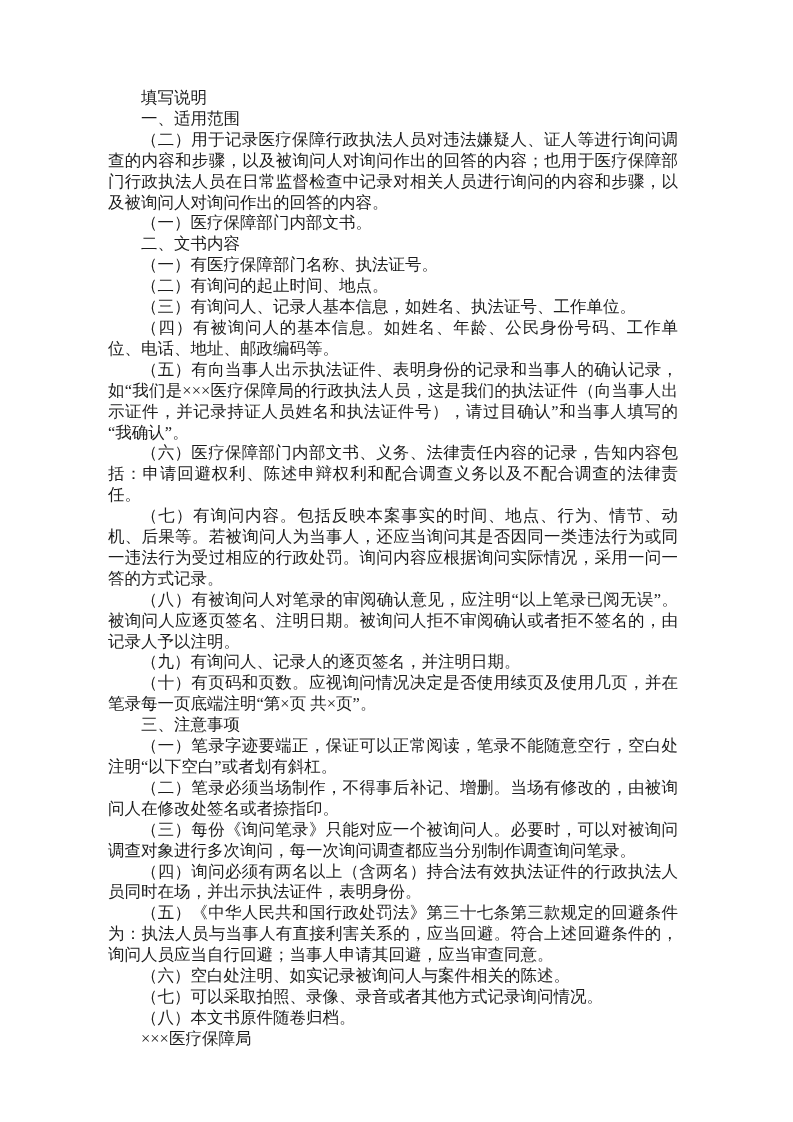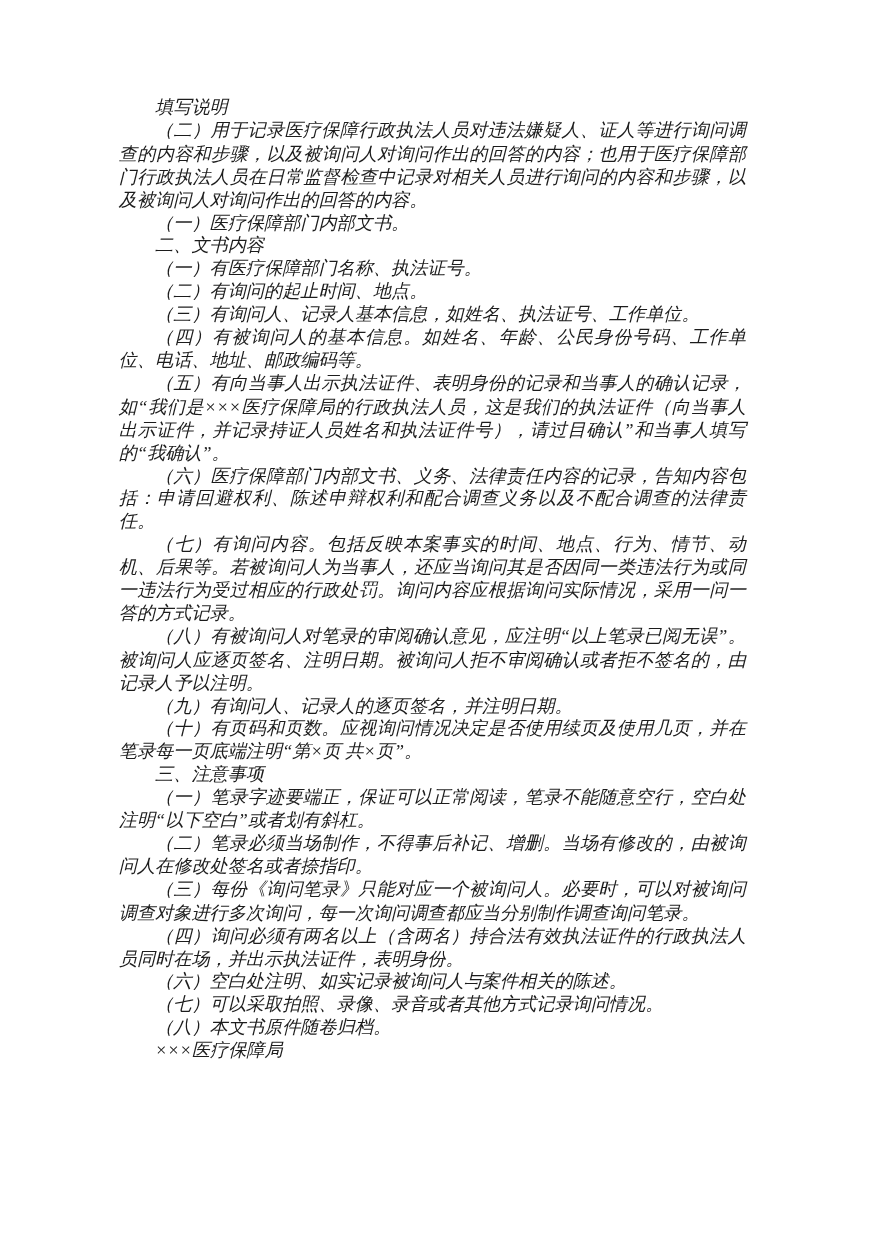--- a/index.html
+++ b/index.html
@@ -22,49 +22,50 @@
     width: 570px;
     font-size: 16.5px;
     line-height: 20.9px;
     color: #1c1c1c;
     text-align: justify;
   }
   .doc p {
     margin: 0;
     padding: 0;
     text-indent: 2em;
-    font-style: italic;
   }
 </style>
 </head>
 <body>
 
 <div class="page">
   <div class="doc">
     <p>填写说明</p>
 
+    <p>一、适用范围</p>
     <p>（二）用于记录医疗保障行政执法人员对违法嫌疑人、证人等进行询问调查的内容和步骤，以及被询问人对询问作出的回答的内容；也用于医疗保障部门行政执法人员在日常监督检查中记录对相关人员进行询问的内容和步骤，以及被询问人对询问作出的回答的内容。</p>
     <p>（一）医疗保障部门内部文书。</p>
 
     <p>二、文书内容</p>
     <p>（一）有医疗保障部门名称、执法证号。</p>
     <p>（二）有询问的起止时间、地点。</p>
     <p>（三）有询问人、记录人基本信息，如姓名、执法证号、工作单位。</p>
     <p>（四）有被询问人的基本信息。如姓名、年龄、公民身份号码、工作单位、电话、地址、邮政编码等。</p>
     <p>（五）有向当事人出示执法证件、表明身份的记录和当事人的确认记录，如“我们是×××医疗保障局的行政执法人员，这是我们的执法证件（向当事人出示证件，并记录持证人员姓名和执法证件号），请过目确认”和当事人填写的“我确认”。</p>
     <p>（六）医疗保障部门内部文书、义务、法律责任内容的记录，告知内容包括：申请回避权利、陈述申辩权利和配合调查义务以及不配合调查的法律责任。</p>
     <p>（七）有询问内容。包括反映本案事实的时间、地点、行为、情节、动机、后果等。若被询问人为当事人，还应当询问其是否因同一类违法行为或同一违法行为受过相应的行政处罚。询问内容应根据询问实际情况，采用一问一答的方式记录。</p>
     <p>（八）有被询问人对笔录的审阅确认意见，应注明“以上笔录已阅无误”。被询问人应逐页签名、注明日期。被询问人拒不审阅确认或者拒不签名的，由记录人予以注明。</p>
     <p>（九）有询问人、记录人的逐页签名，并注明日期。</p>
     <p>（十）有页码和页数。应视询问情况决定是否使用续页及使用几页，并在笔录每一页底端注明“第×页 共×页”。</p>
 
     <p>三、注意事项</p>
     <p>（一）笔录字迹要端正，保证可以正常阅读，笔录不能随意空行，空白处注明“以下空白”或者划有斜杠。</p>
     <p>（二）笔录必须当场制作，不得事后补记、增删。当场有修改的，由被询问人在修改处签名或者捺指印。</p>
     <p>（三）每份《询问笔录》只能对应一个被询问人。必要时，可以对被询问调查对象进行多次询问，每一次询问调查都应当分别制作调查询问笔录。</p>
     <p>（四）询问必须有两名以上（含两名）持合法有效执法证件的行政执法人员同时在场，并出示执法证件，表明身份。</p>
+    <p>（五）《中华人民共和国行政处罚法》第三十七条第三款规定的回避条件为：执法人员与当事人有直接利害关系的，应当回避。符合上述回避条件的，询问人员应当自行回避；当事人申请其回避，应当审查同意。</p>
     <p>（六）空白处注明、如实记录被询问人与案件相关的陈述。</p>
     <p>（七）可以采取拍照、录像、录音或者其他方式记录询问情况。</p>
     <p>（八）本文书原件随卷归档。</p>
 
     <p>×××医疗保障局</p>
   </div>
 </div>
 
 </body></html>

